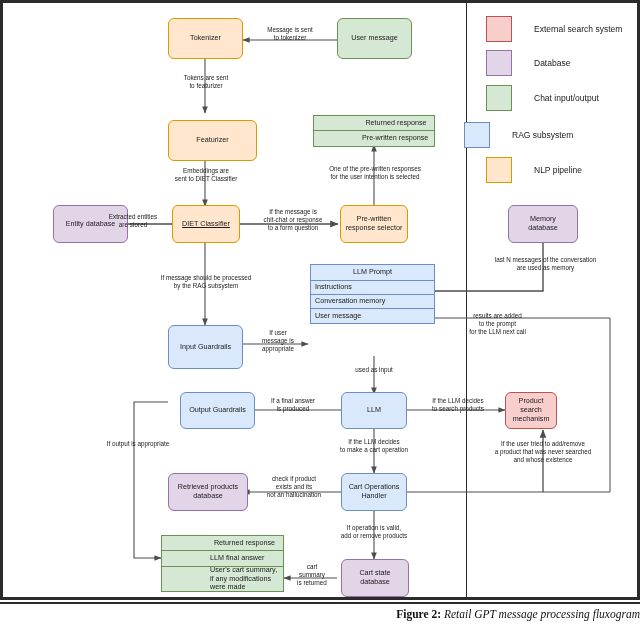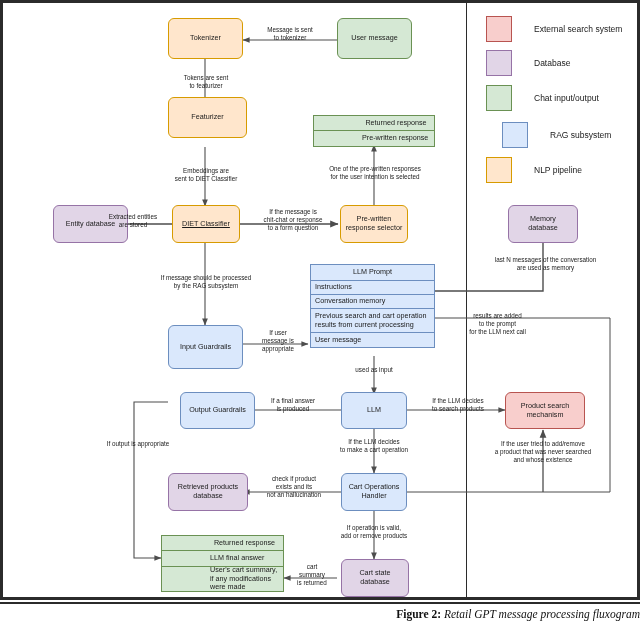--- a/index.html
+++ b/index.html
@@ -152,21 +152,21 @@
   </svg>
 
   <div class="node nlp" style="left:168px;top:18px;width:75px;height:41px;">
     <span>Tokenizer</span>
   </div>
 
   <div class="node chat" style="left:337px;top:18px;width:75px;height:41px;">
     <span>User message</span>
   </div>
 
-  <div class="node nlp" style="left:168px;top:97px;width:79px;height:41px;justify-content:center;">
+  <div class="node nlp" style="left:168px;top:120px;width:89px;height:41px;justify-content:center;">
     <span>Featurizer</span>
   </div>
 
   <div class="stack chat-stack" style="left:313px;top:115px;width:122px;">
     <div class="row center" style="height:15px;">Returned response</div>
     <div class="row" style="height:15px;">Pre-written response</div>
   </div>
 
   <div class="node db" style="left:17px;top:205px;width:75px;height:38px;margin-left:36px;">
     <span>Entity database</span>
@@ -183,37 +183,36 @@
 
   <div class="node db" style="left:508px;top:205px;width:70px;height:38px;white-space:pre-line;">
     <span style="white-space:pre-line;">Memory
 database</span>
   </div>
 
   <div class="stack rag-stack" style="left:310px;top:264px;width:125px;">
     <div class="row center" style="height:16px;">LLM Prompt</div>
     <div class="row" style="height:14px;">Instructions</div>
     <div class="row" style="height:14px;">Conversation memory</div>
-    <div class="row" style="height:24px;">Previous search and cart operation results from current processing</div>
     <div class="row" style="height:14px;">User message</div>
   </div>
 
   <div class="node rag" style="left:168px;top:325px;width:75px;height:44px;">
     <span>Input Guardrails</span>
   </div>
 
   <div class="node rag" style="left:168px;top:392px;width:75px;height:37px;margin-left:12px;">
     <span>Output Guardrails</span>
   </div>
 
   <div class="node rag" style="left:341px;top:392px;width:66px;height:37px;">
     <span>LLM</span>
   </div>
 
-  <div class="node ext" style="left:505px;top:392px;width:80px;height:37px;white-space:pre-line;">
+  <div class="node ext" style="left:505px;top:392px;width:52px;height:37px;white-space:pre-line;">
     <span style="white-space:pre-line;">Product search
 mechanism</span>
   </div>
 
   <div class="node db" style="left:168px;top:473px;width:80px;height:38px;white-space:pre-line;">
     <span style="white-space:pre-line;">Retrieved products
 database</span>
   </div>
 
   <div class="node rag" style="left:341px;top:473px;width:66px;height:38px;white-space:pre-line;">
@@ -280,21 +279,21 @@
     <span class="legend-text">External search system</span>
   </div>
   <div class="legend-item" style="left:486px;top:50px;">
     <span class="legend-swatch" style="background:#e1d5e7;border-color:#9673a6;"></span>
     <span class="legend-text">Database</span>
   </div>
   <div class="legend-item" style="left:486px;top:85px;">
     <span class="legend-swatch" style="background:#d5e8d4;border-color:#6a9153;"></span>
     <span class="legend-text">Chat input/output</span>
   </div>
-  <div class="legend-item" style="left:502px;top:122px;">
+  <div class="legend-item" style="left:464px;top:122px;">
     <span class="legend-swatch" style="background:#dae8fc;border-color:#6c8ebf;"></span>
     <span class="legend-text">RAG subsystem</span>
   </div>
   <div class="legend-item" style="left:486px;top:157px;">
     <span class="legend-swatch" style="background:#ffe6cc;border-color:#d79b00;"></span>
     <span class="legend-text">NLP pipeline</span>
   </div>
 
   <div class="caption">
     <b>Figure 2:</b><i> Retail GPT message processing fluxogram</i>

